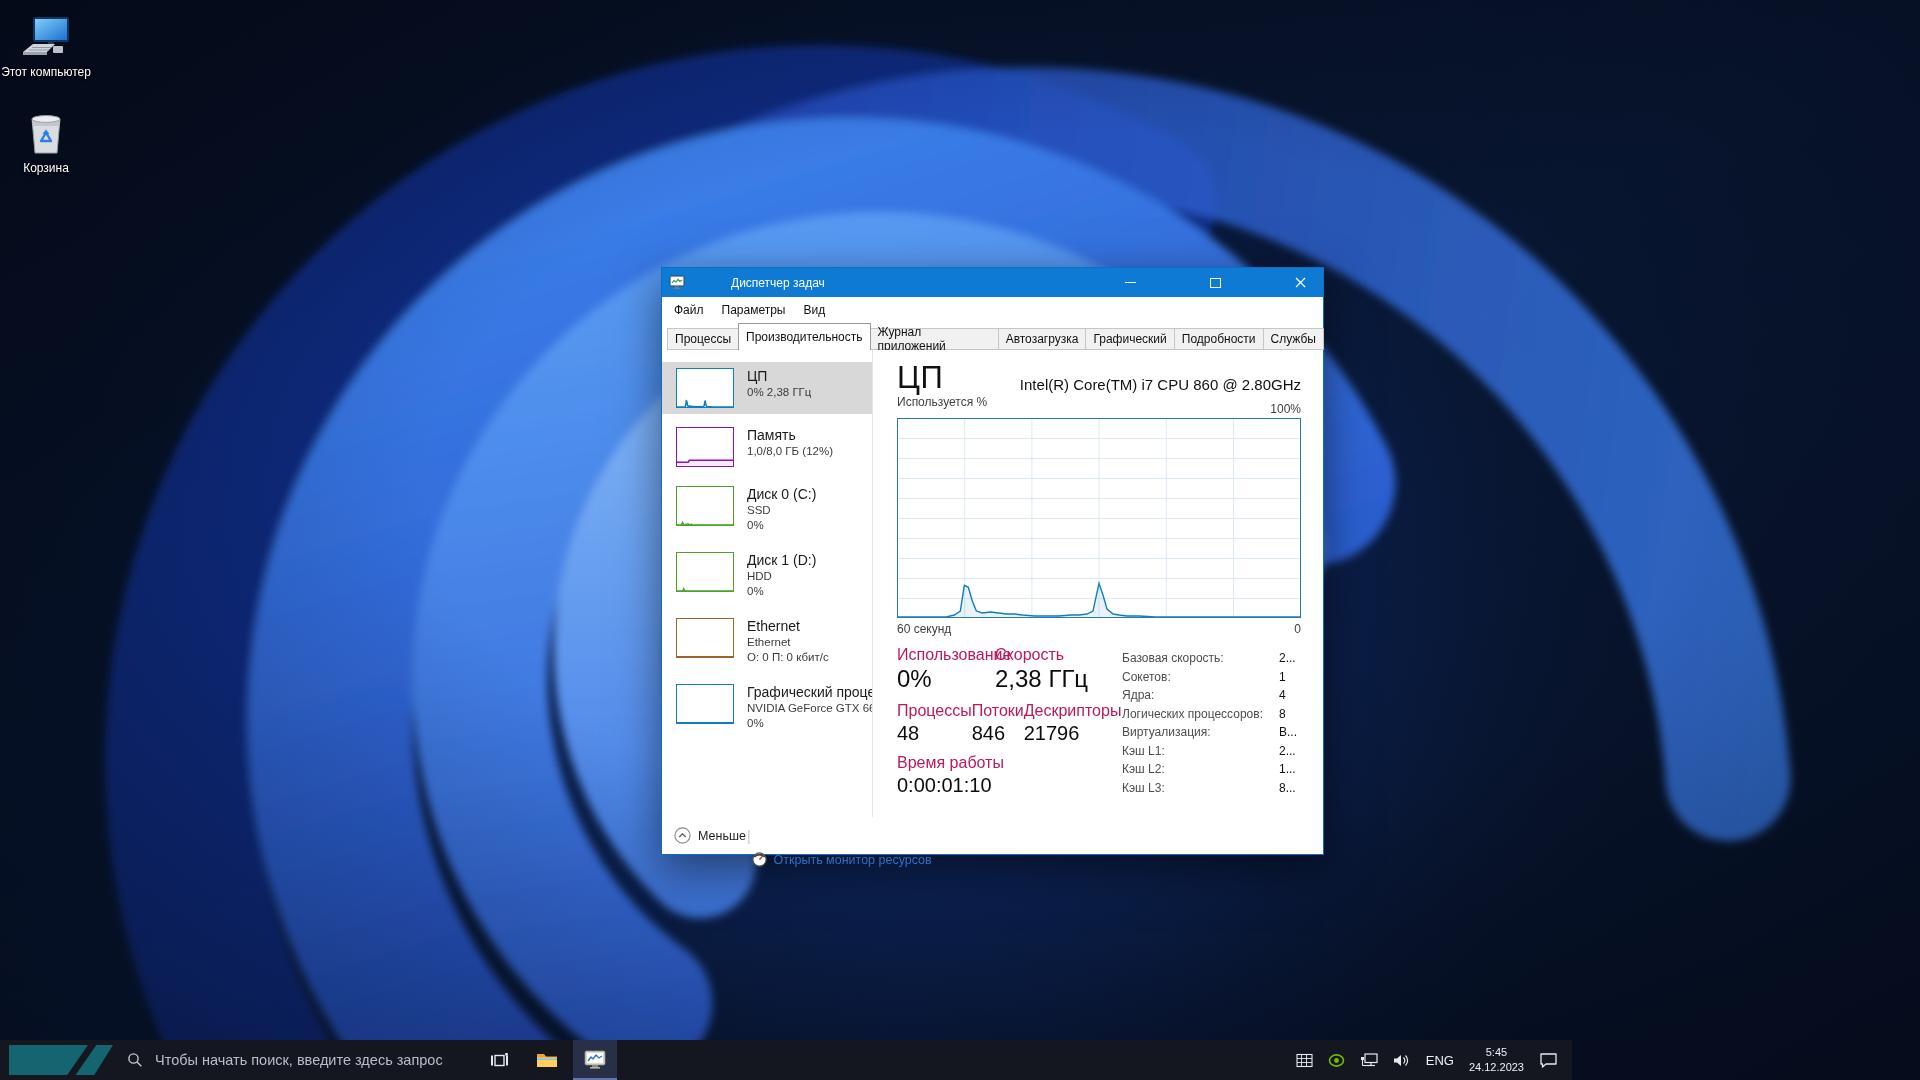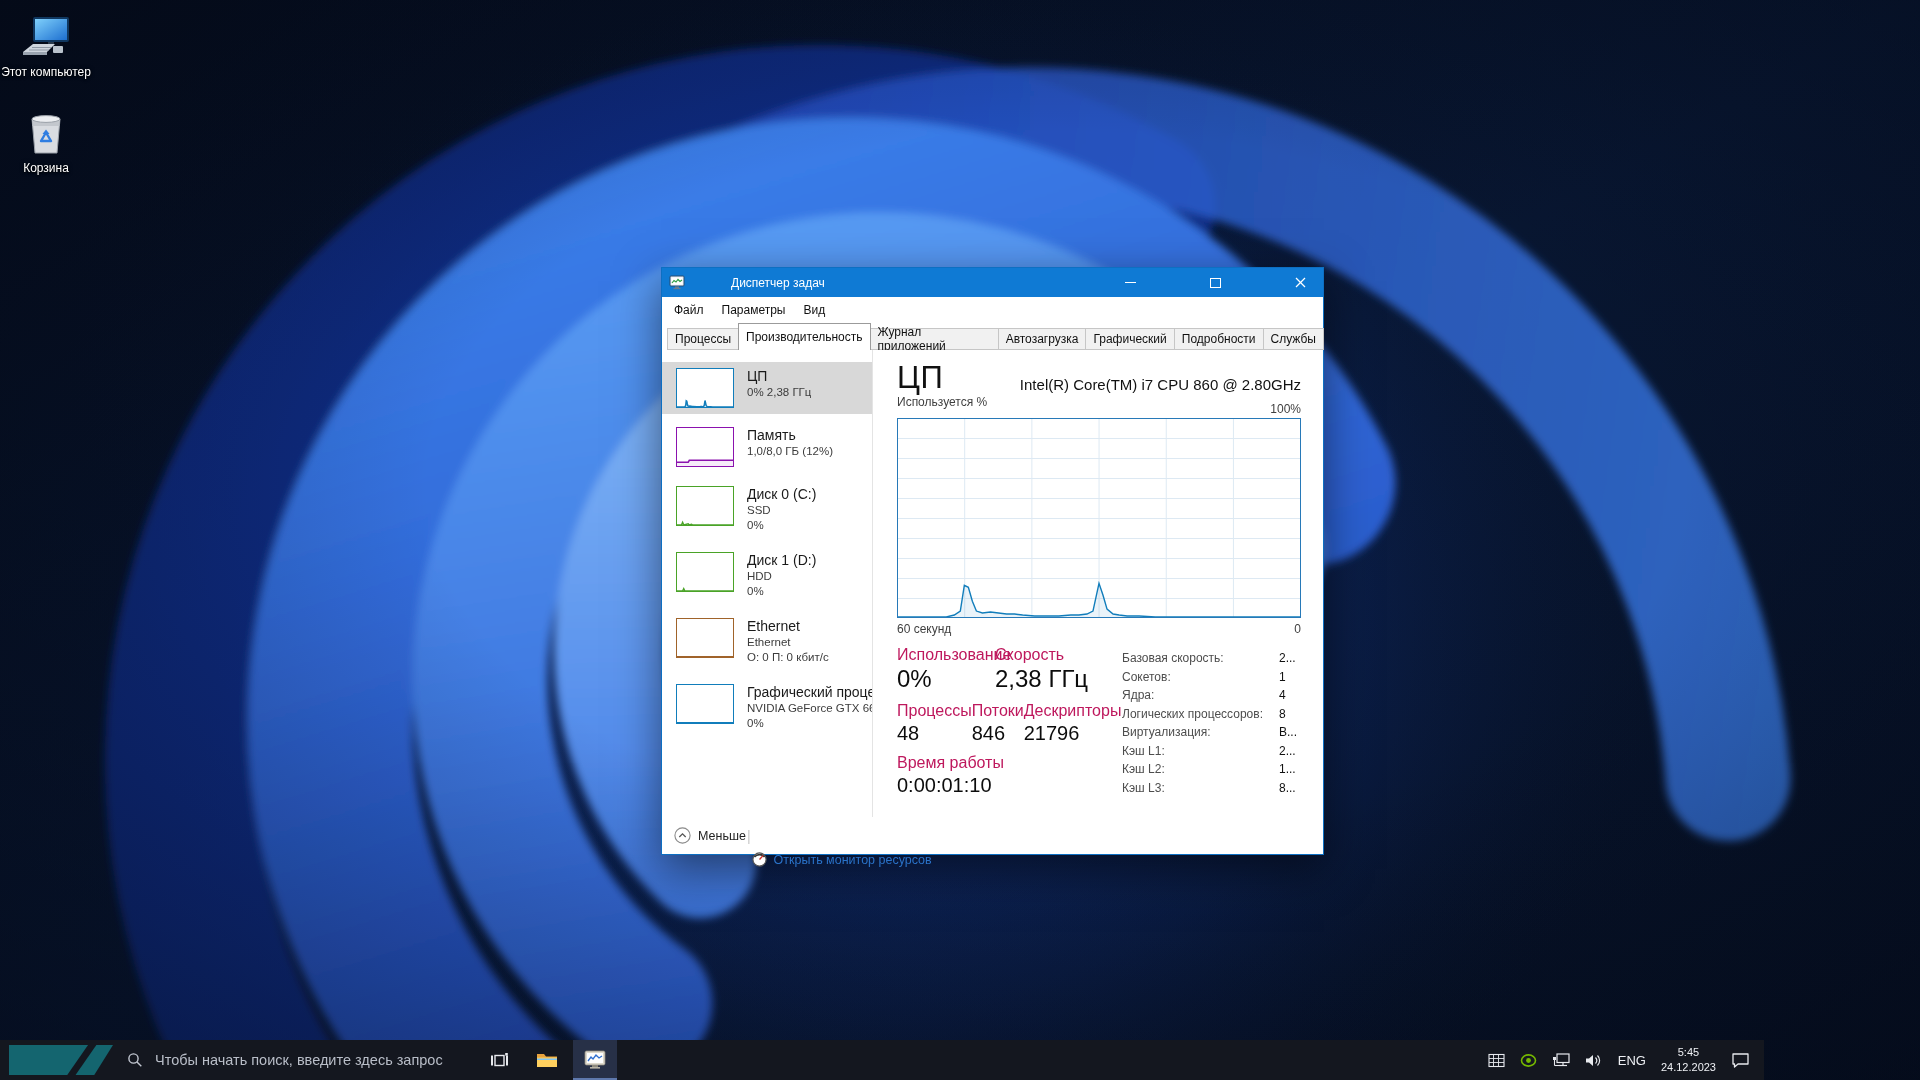--- a/index.html
+++ b/index.html
@@ -67,21 +67,21 @@
   .drow{display:flex;height:18.5px;align-items:center;}
   .dlbl{width:157px;color:#4d4d4d;white-space:nowrap;overflow:hidden;flex:0 0 auto;}
   .dval{color:#111;white-space:nowrap;}
 
   .wfooter{height:37px;flex:0 0 auto;display:flex;align-items:center;gap:1px;padding-left:12px;background:#fff;}
   .less{display:flex;align-items:center;gap:7px;font-size:12.5px;color:#222;}
   .fsep{color:#c9c9c9;font-size:14px;}
   .resmon{display:flex;align-items:center;gap:7px;font-size:12.5px;color:#2a72c8;margin-top:48px;}
 
   
-  .taskbar{position:absolute;left:0;bottom:0;width:1764px;height:40px;background:#14171f;display:flex;align-items:center;}
+  .taskbar{position:absolute;left:0;bottom:0;width:1572px;height:40px;background:#14171f;display:flex;align-items:center;}
   .start{position:relative;width:104px;height:30px;margin-left:9px;flex:0 0 auto;}
   .start .s1{position:absolute;inset:0;background:#14656f;clip-path:polygon(0 0,76% 0,56% 100%,0 100%);}
   .start .s2{position:absolute;inset:0;background:#14656f;clip-path:polygon(84% 0,100% 0,82% 100%,64% 100%);}
   .tsearch{display:flex;align-items:center;gap:10px;width:338px;height:40px;padding-left:14px;flex:0 0 auto;}
   .tsearch input{background:transparent;border:none;outline:none;color:#c3c8d2;font-size:14.5px;width:290px;
     font-family:"Liberation Sans","DejaVu Sans",sans-serif;}
   .tsearch input::placeholder{color:#b9bec8;}
   .tbtns{display:flex;align-items:center;height:40px;margin-left:12px;gap:4px;}
   .tbtn{width:44px;height:40px;display:flex;align-items:center;justify-content:center;}
   .tbtn.active{background:rgba(125,165,255,.18);box-shadow:inset 0 -2px 0 rgba(140,180,255,.55);}

